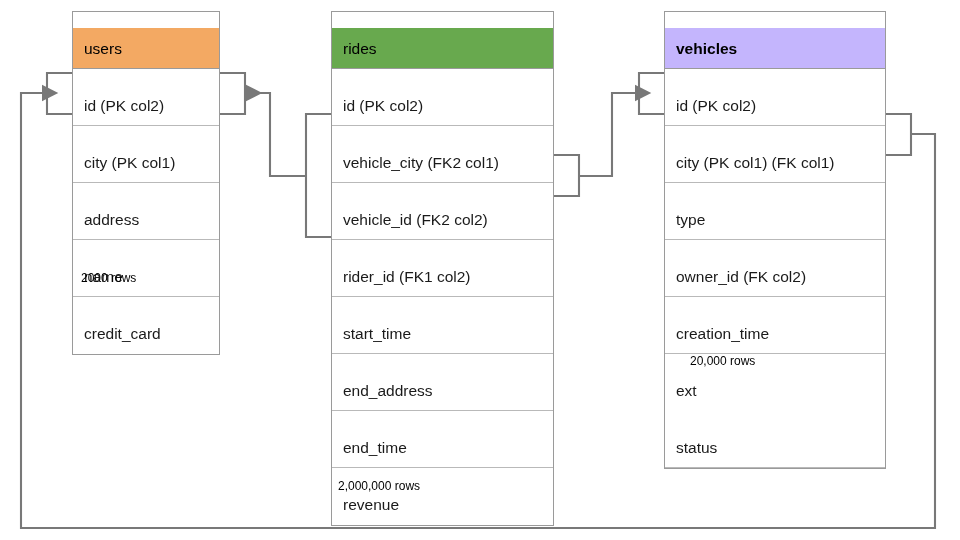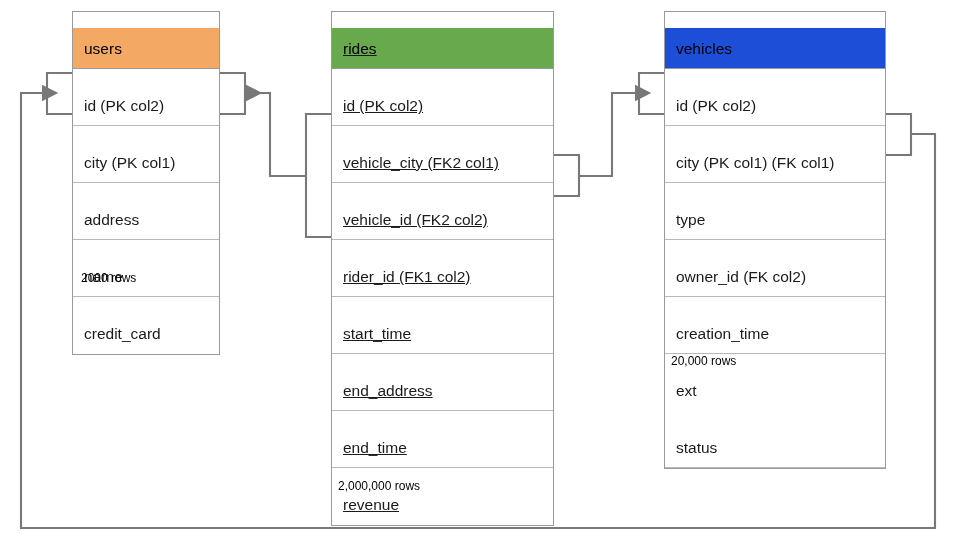--- a/index.html
+++ b/index.html
@@ -62,25 +62,25 @@
   .entity-field.last-field {
     border-bottom: none;
   }
   .row-count-label {
     position: absolute;
     font-size: 12px;
     color: #000000;
     white-space: nowrap;
   }
   #table-users  { left: 72px;  top: 11px; width: 148px; }
-  #table-rides  { left: 331px; top: 11px; width: 223px; text-decoration: underline; }
+  #table-rides  { left: 331px; top: 11px; width: 223px; }
   #table-vehicles { left: 664px; top: 11px; width: 222px; }
   #rowcount-users   { left: 81px;  top: 271px; }
   #rowcount-rides   { left: 338px; top: 479px; }
-  #rowcount-vehicles { left: 671px; top: 354px; }
+  #rowcount-vehicles { left: 690px; top: 354px; }
 </style>
 </head>
 <body style="background-color: rgb(255, 255, 255);">
 
 <div id="diagram-canvas">
 
   <svg id="connector-layer" viewBox="0 0 960 540" width="960" height="540" xmlns="http://www.w3.org/2000/svg">
     <defs>
       <marker id="arrow-left" markerWidth="9" markerHeight="9" refX="8" refY="4.5" orient="auto" markerUnits="strokeWidth">
         <path d="M 9 0.6 L 1.2 4.5 L 9 8.4 Z" fill="#787878"></path>
@@ -127,21 +127,21 @@
     <div class="entity-field">vehicle_id (FK2 col2)</div>
     <div class="entity-field">rider_id (FK1 col2)</div>
     <div class="entity-field">start_time</div>
     <div class="entity-field">end_address</div>
     <div class="entity-field">end_time</div>
     <div class="entity-field last-field">revenue</div>
   </div>
   <div class="row-count-label" id="rowcount-rides">2,000,000 rows</div>
 
   <div class="entity-table" id="table-vehicles">
-    <div class="entity-header" style="background-color: #1d4ed8;">vehicles</div>
+    <div class="entity-header" style="background-color: #c4b5fd; font-weight: bold;">vehicles</div>
     <div class="entity-field">id (PK col2)</div>
     <div class="entity-field">city (PK col1) (FK col1)</div>
     <div class="entity-field">type</div>
     <div class="entity-field">owner_id (FK col2)</div>
     <div class="entity-field">creation_time</div>
     <div class="entity-field last-field">ext</div>
     <div class="entity-field">status</div>
   </div>
   <div class="row-count-label" id="rowcount-vehicles">20,000 rows</div>
 

